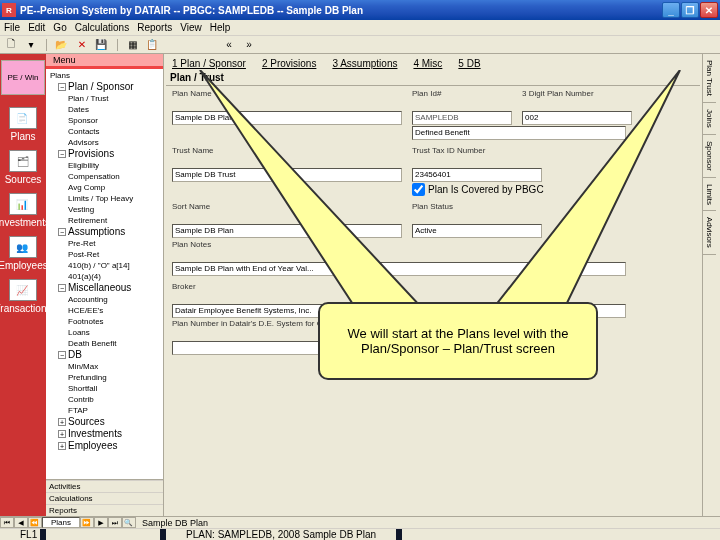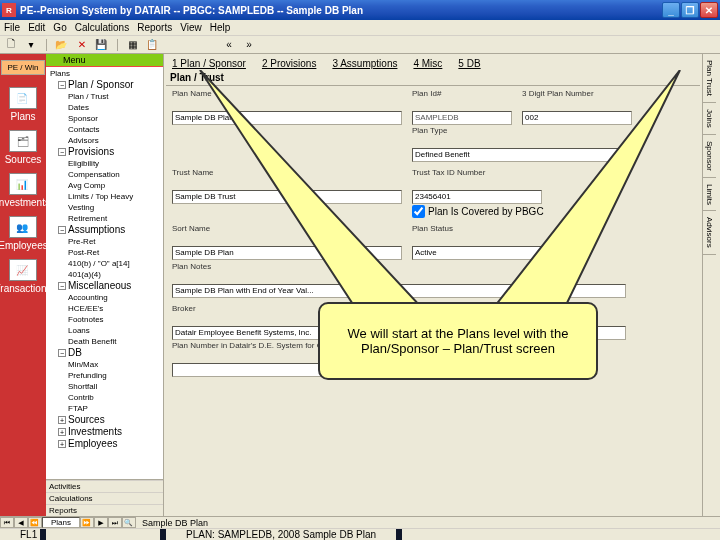--- a/index.html
+++ b/index.html
@@ -15,24 +15,24 @@
 .menubar { height: 16px; background: #ece9d8; display: flex; align-items: center; padding: 5px 4px; gap: 8px; border-bottom: 1px solid #d4d0c8; font-size: 9px; }
 .menubar .mi { cursor: default; }
 .toolbar { height: 18px; background: #ece9d8; display: flex; align-items: center; padding: 0 4px; gap: 6px; border-bottom: 1px solid #aca899; }
 .toolbar .tbtn { width: 14px; height: 14px; display: flex; align-items: center; justify-content: center; font-size: 10px; }
 .toolbar .sep { width: 1px; height: 12px; background: #aca899; margin: 0 2px; }
 
 .workspace { display: flex; height: 462px; }
 .leftbar { width: 46px; background: #cc3333; display: flex; flex-direction: column; align-items: center; padding-top: 6px; gap: 8px; }
 .leftbar .libtn { width: 36px; display: flex; flex-direction: column; align-items: center; color: #fff; font-size: 7px; }
 .leftbar .licon { width: 28px; height: 22px; background: #fff; border: 1px solid #888; margin-bottom: 2px; display: flex; align-items: center; justify-content: center; font-size: 10px; color: #555; }
-.leftbar .hdr { background: #fdba74; color: #000; width: 44px; text-align: center; font-size: 8px; padding: 2px 0; border: 1px solid #aca899; margin-bottom: 4px; }
+.leftbar .hdr { background: #f9a8d4; color: #000; width: 44px; text-align: center; font-size: 8px; padding: 12px 0; border: 1px solid #aca899; margin-bottom: 4px; }
 
 .tree-pane { width: 118px; background: #ece9d8; border-right: 1px solid #aca899; display: flex; flex-direction: column; }
-.tree-pane .thdr { font-size: 9px; padding: 1px 17px; border-bottom: 1px solid #ef4444; background: #84cc16; }
+.tree-pane .thdr { font-size: 9px; padding: 1px 7px; border-bottom: 3px solid #ef4444; background: #fca5a5; }
 .tree { flex: 1; background: #fff; overflow: hidden; padding: 1px 0; }
 .tree .tn { font-size: 8px; line-height: 11px; white-space: nowrap; padding-left: 4px; }
 .tree .tn.l1 { padding-left: 12px; }
 .tree .tn.l2 { padding-left: 22px; }
 .tree .box { display: inline-block; width: 8px; height: 8px; border: 1px solid #888; text-align: center; line-height: 7px; font-size: 7px; margin-right: 2px; }
 .tree-bottom { border-top: 1px solid #aca899; }
 .tree-bottom .tb { font-size: 8px; padding: 1px 3px; border-top: 1px solid #d4d0c8; background: #ece9d8; }
 
 .main { flex: 1; background: #ece9d8; position: relative; padding: 2px 20px 0 2px; }
 .tabs { display: flex; gap: 16px; padding: 0 6px; height: 14px; align-items: center; font-size: 9px; }
@@ -187,21 +187,20 @@
             <div class="inp ro">SAMPLEDB</div>
           </div>
         <div class="fld" style="width:110px">
             <span class="lbl">3 Digit Plan Number</span>
             <div class="inp">002</div>
           </div>
       </div>
       <div class="row">
         <div class="fld" style="width:230px"></div>
         <div class="fld" style="width:214px">
-            <span class="lbl">Plan Type</span>
             <div class="inp">Defined Benefit</div>
           </div>
       </div>
       <div class="row" style="margin-top:6px">
         <div class="fld" style="width:230px">
             <span class="lbl">Trust Name</span>
             <div class="inp">Sample DB Trust</div>
           </div>
         <div class="fld" style="width:130px">
             <span class="lbl">Trust Tax ID Number</span>

